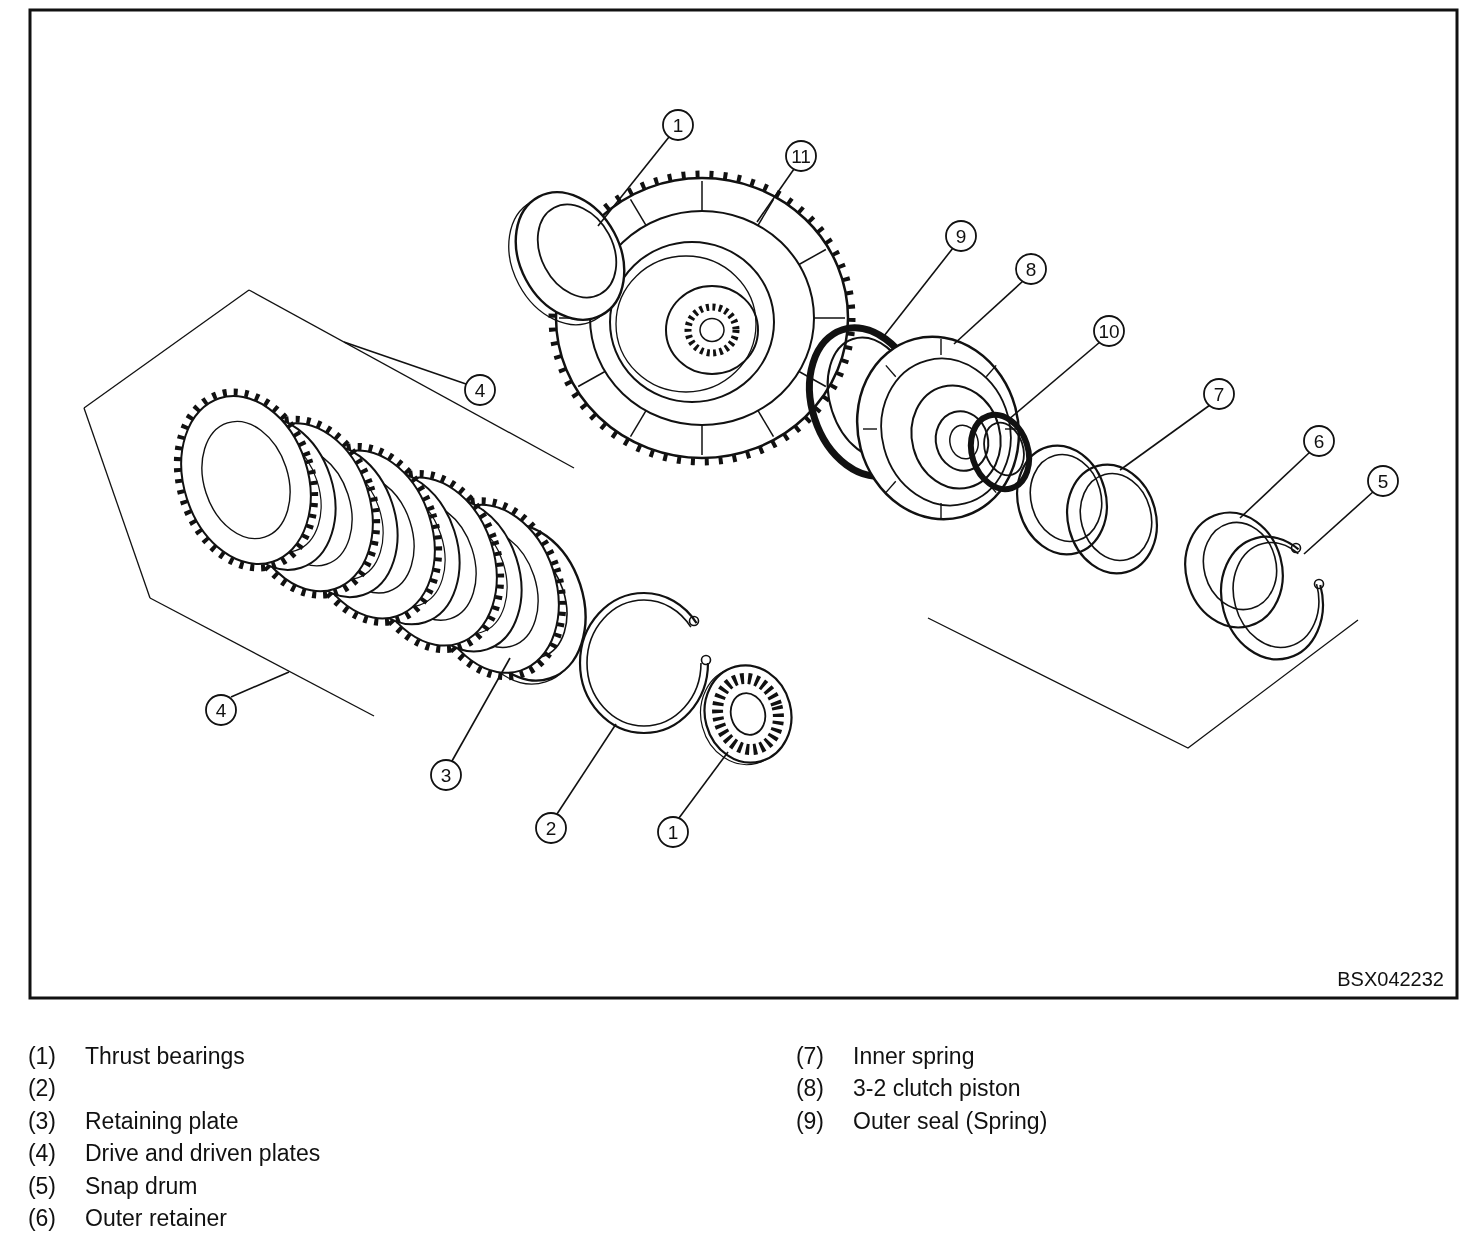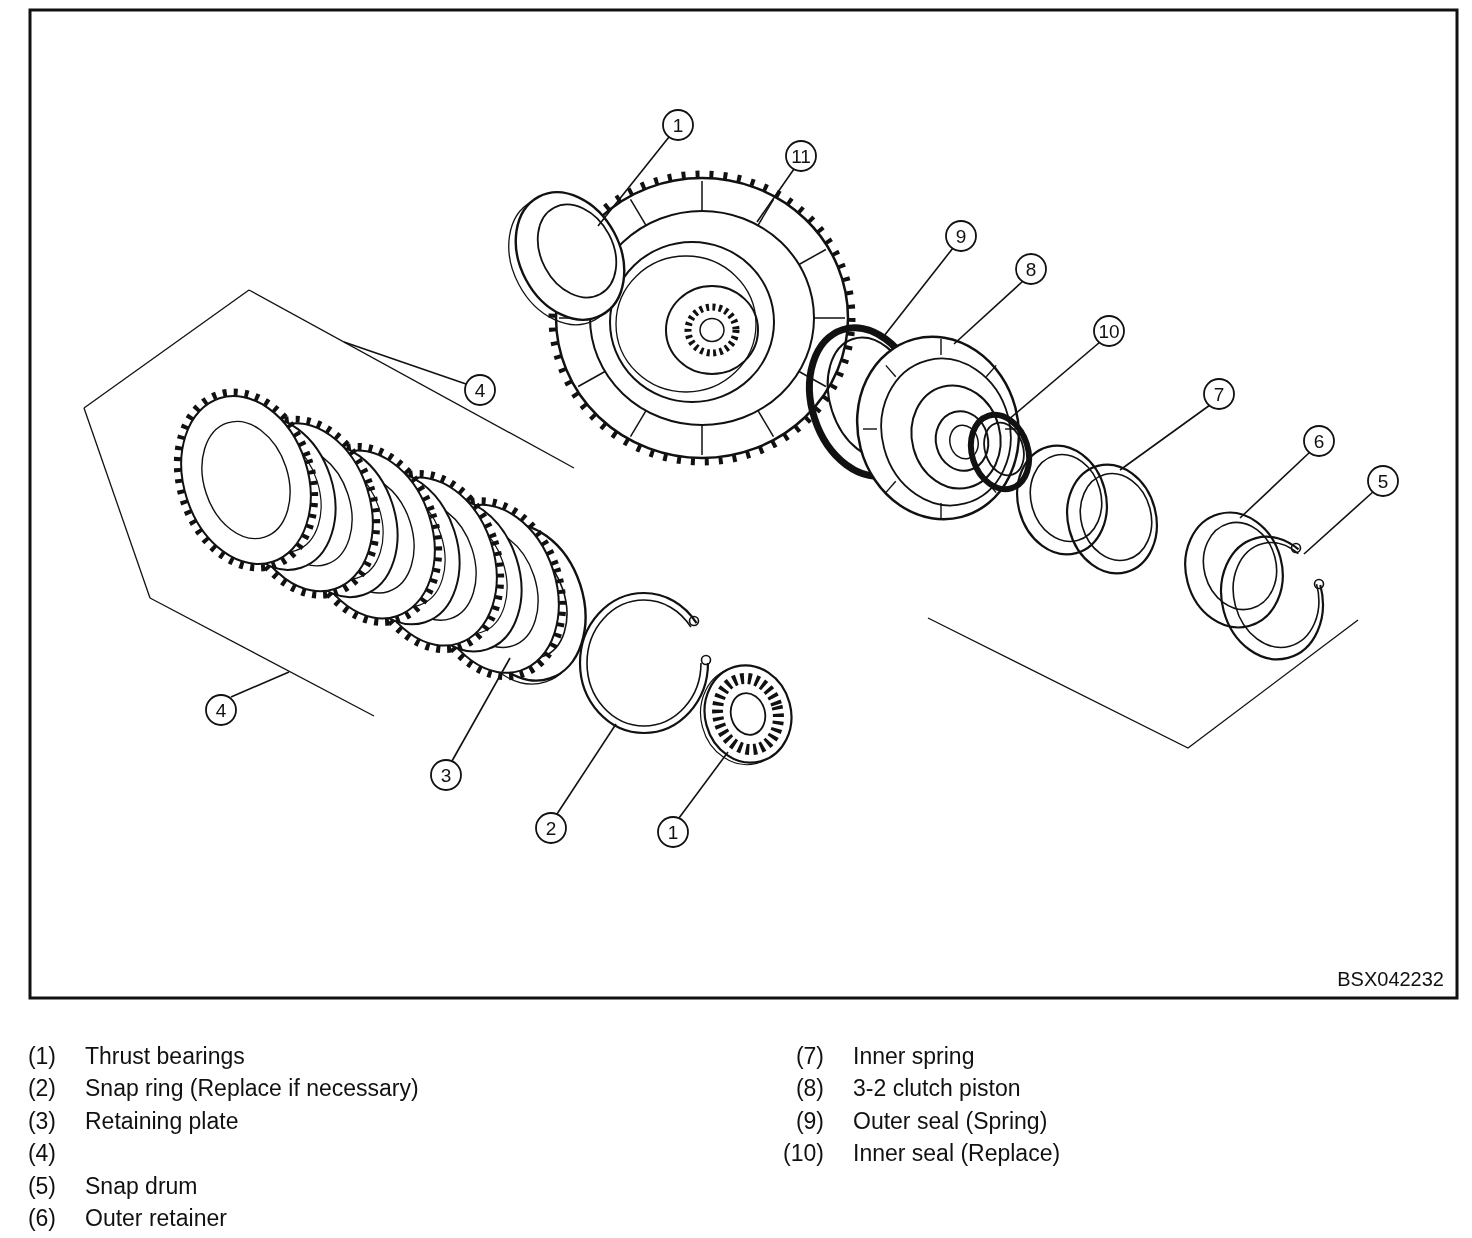--- a/index.html
+++ b/index.html
@@ -250,28 +250,28 @@
 </svg>
 
 <div class="legend">
   <div class="legend-col legend-left">
     <div class="legend-row">
       <span class="legend-num">(1)</span>
       <span class="legend-label">Thrust bearings</span>
     </div>
     <div class="legend-row">
       <span class="legend-num">(2)</span>
-      <span class="legend-label">Snap ring (Replace if necessary)</span>
     </div>
     <div class="legend-row">
       <span class="legend-num">(3)</span>
       <span class="legend-label">Retaining plate</span>
     </div>
     <div class="legend-row">
       <span class="legend-num">(4)</span>
+      <span class="legend-label">Drive and driven plates</span>
     </div>
     <div class="legend-row">
       <span class="legend-num">(5)</span>
       <span class="legend-label">Snap drum</span>
     </div>
     <div class="legend-row">
       <span class="legend-num">(6)</span>
       <span class="legend-label">Outer retainer</span>
     </div>
   </div>
@@ -281,20 +281,16 @@
       <span class="legend-label">Inner spring</span>
     </div>
     <div class="legend-row">
       <span class="legend-num">(8)</span>
       <span class="legend-label">3-2 clutch piston</span>
     </div>
     <div class="legend-row">
       <span class="legend-num">(9)</span>
       <span class="legend-label">Outer seal (Spring)</span>
     </div>
-    <div class="legend-row">
-      <span class="legend-num">(10)</span>
-      <span class="legend-label">Inner seal (Replace)</span>
-    </div>
   </div>
 </div>
 
 </div>
 
 </body></html>

